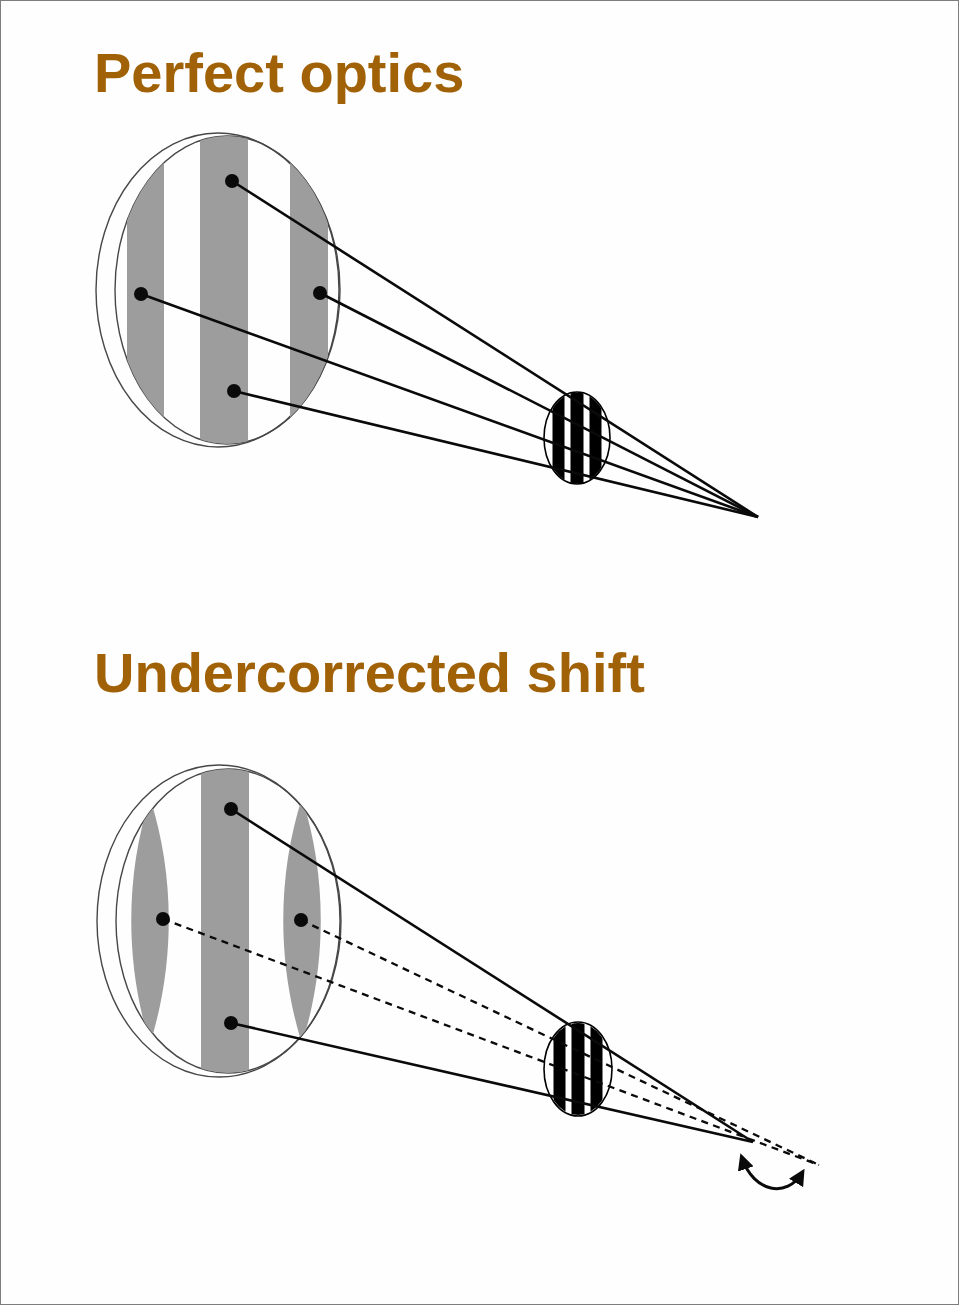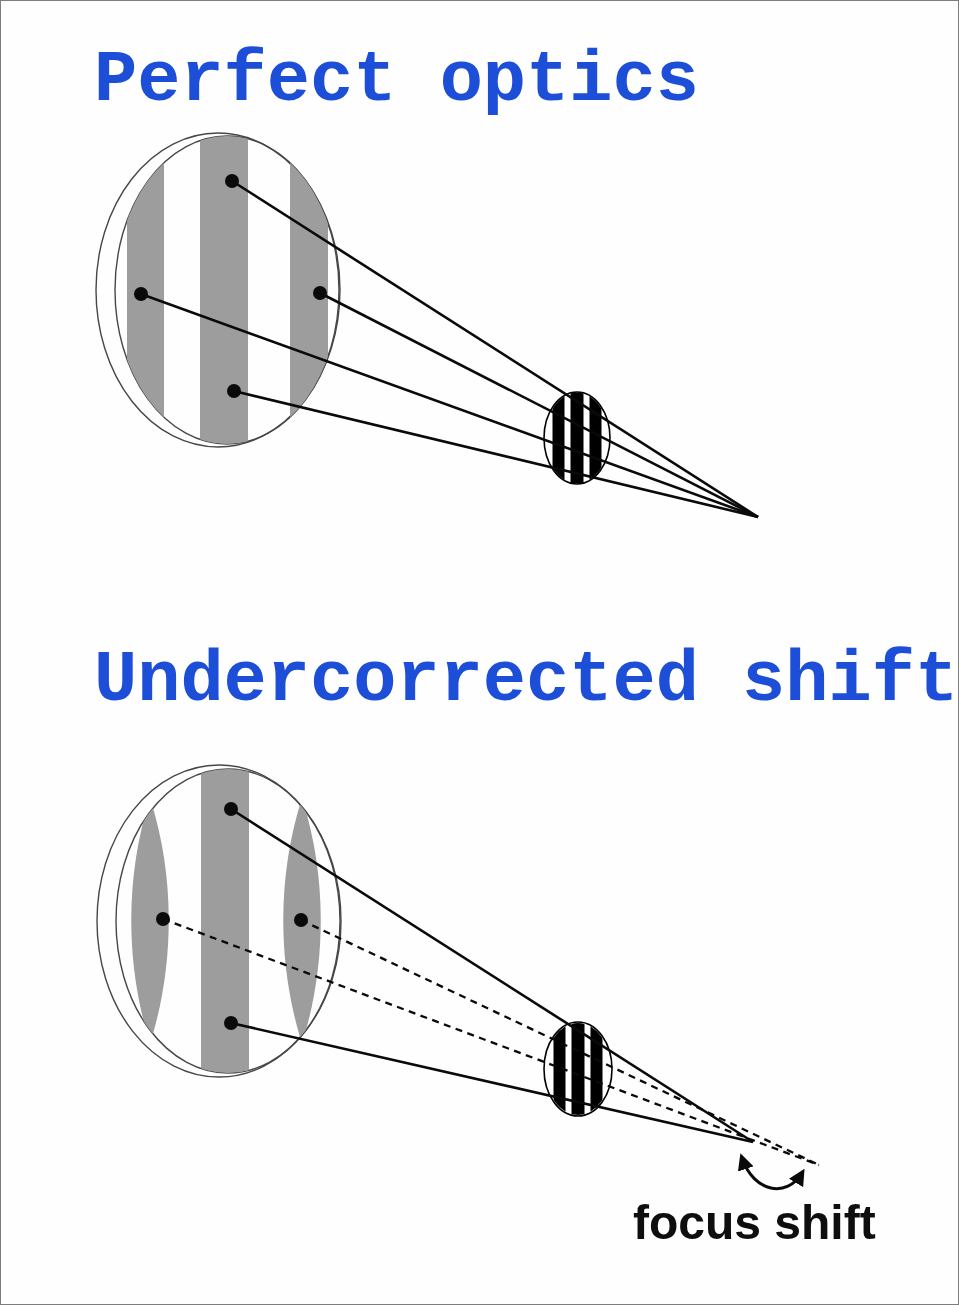--- a/index.html
+++ b/index.html
@@ -8,25 +8,24 @@
     position:relative;
     width:959px; height:1305px;
     background:#fefefe;
     border:1px solid #7d7d7d;
     overflow:hidden;
     font-family:"Liberation Sans", sans-serif;
   }
   .title {
     position:absolute;
     font-weight:bold;
-    font-size:72px;
+    font-size:56px;
     line-height:1;
-    color:#1d4ed8;
+    color:#a16207;
     white-space:nowrap;
-    font-family:Liberation Mono, monospace;
   }
   .title-top   { left:93px; top:44px; }
   .title-bottom{ left:93px; top:644px; }
   .annotation {
     position:absolute;
     left:632px; top:1198px;
     font-weight:bold;
     font-size:48px;
     line-height:1;
     color:#0e0e0e;
@@ -41,21 +40,20 @@
   .ray-dashed { stroke:#0a0a0a; stroke-width:2.3; stroke-dasharray:7 5.5; fill:none; }
   .shift-arrow { stroke:#0a0a0a; stroke-width:3; fill:none; }
 </style>
 </head>
 <body>
 
 <div class="page">
 
   <h1 class="title title-top">Perfect optics</h1>
   <h1 class="title title-bottom">Undercorrected shift</h1>
-  <div class="annotation">focus shift</div>
 
   <svg class="diagram" width="957" height="1303" viewBox="0 0 957 1303" xmlns="http://www.w3.org/2000/svg">
     <defs>
       <clipPath id="clipTopLens">
           <ellipse cx="226" cy="289" rx="112" ry="154"></ellipse>
         </clipPath>
       <clipPath id="clipTopGrating">
           <ellipse cx="576" cy="437" rx="32" ry="45.5"></ellipse>
         </clipPath>
       <clipPath id="clipBotLens">

